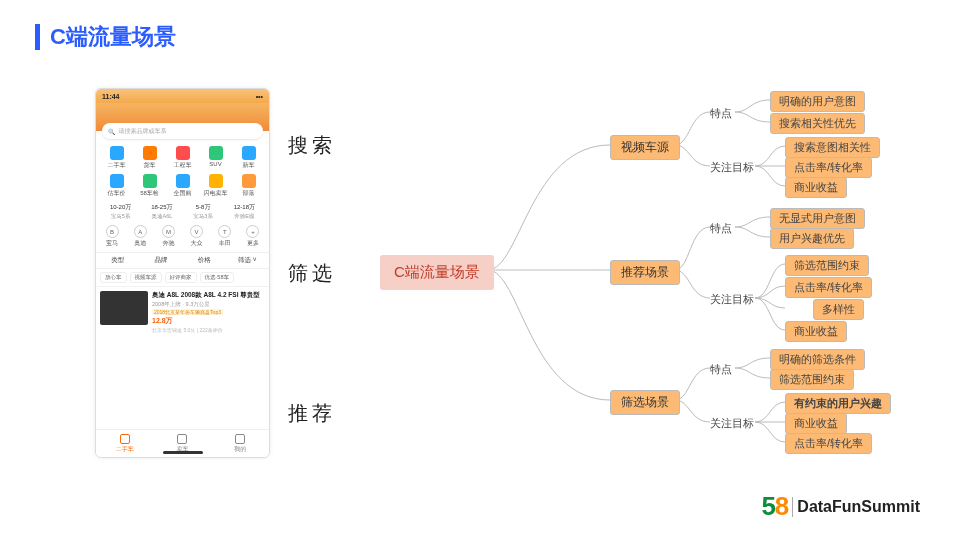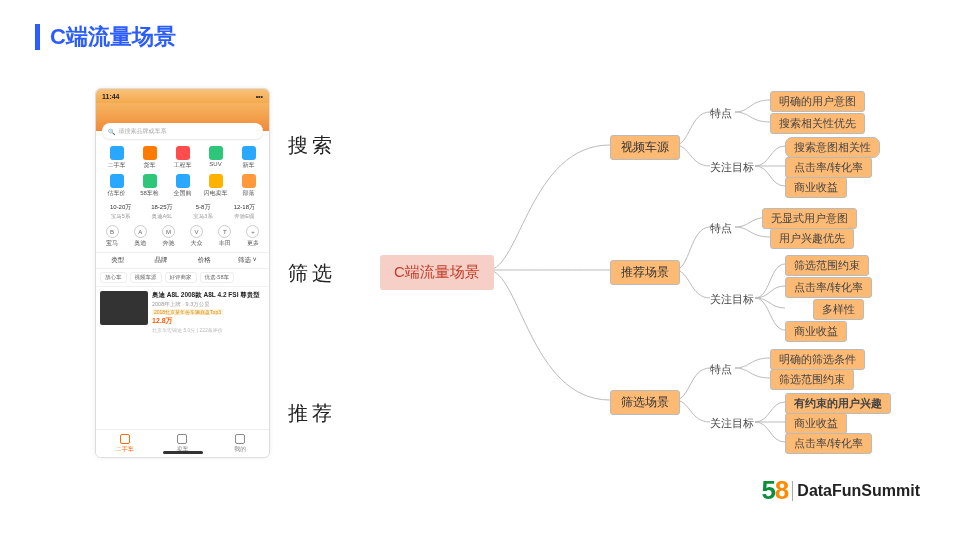--- a/index.html
+++ b/index.html
@@ -78,21 +78,21 @@
   
   .mindmap { position:absolute; left:370px; top:80px; width:580px; height:370px; }
   .mm-node { position:absolute; border:1px solid #bbb; border-radius:3px; background:#fdba74; padding:3px 10px; font-size:12px; color:#333; white-space:nowrap;}
   .mm-root { border:none; background:#f6cfc7; color:#c03e2a; font-size:15px; padding:8px 14px; font-weight:500;}
   .mm-tiny { font-size:11px; color:#444; padding:2px 8px; }
   .mm-label { position:absolute; font-size:11px; color:#444; background:transparent; border:none; padding:0;}
   svg.connectors { position:absolute; left:0; top:0; width:100%; height:100%; pointer-events:none;}
   svg.connectors path { stroke:#bbb; stroke-width:1; fill:none;}
 
   
-  .footer { position:absolute; right:40px; bottom:34px; display:flex; align-items:center; gap:4px; }
+  .footer { position:absolute; right:40px; bottom:18px; display:flex; align-items:center; gap:4px; }
   .footer .logo { font-size:26px; font-weight:800; font-family: Arial, sans-serif; letter-spacing:-1px;}
   .footer .logo .c1{ color:#0a8f3c;}
   .footer .logo .c2{ color:#ff8a00;}
   .footer .sep{ width:1px; height:20px; background:#aaa;}
   .footer .brand{ font-size:16px; font-weight:600; color:#222;}
 </style>
 </head>
 <body>
 
 <div class="slide-title">
@@ -274,28 +274,28 @@
     <path d="M385 342 C400 342 400 362 415 362"></path>
   </svg>
 
   <div class="mm-node mm-root" style="left:10px; top:175px;">C端流量场景</div>
 
   <div class="mm-node" style="left:240px; top:55px;">视频车源</div>
   <div class="mm-label" style="left:340px; top:26px;">特点</div>
   <div class="mm-label" style="left:340px; top:80px;">关注目标</div>
   <div class="mm-node mm-tiny" style="left:400px; top:11px;">明确的用户意图</div>
   <div class="mm-node mm-tiny" style="left:400px; top:33px;">搜索相关性优先</div>
-  <div class="mm-node mm-tiny" style="left:415px; top:57px;border-radius:7px;">搜索意图相关性</div>
+  <div class="mm-node mm-tiny" style="left:415px; top:57px;">搜索意图相关性</div>
   <div class="mm-node mm-tiny" style="left:415px; top:77px;">点击率/转化率</div>
   <div class="mm-node mm-tiny" style="left:415px; top:97px;">商业收益</div>
 
   <div class="mm-node" style="left:240px; top:180px;">推荐场景</div>
   <div class="mm-label" style="left:340px; top:141px;">特点</div>
   <div class="mm-label" style="left:340px; top:212px;">关注目标</div>
-  <div class="mm-node mm-tiny" style="left:392px; top:128px;">无显式用户意图</div>
+  <div class="mm-node mm-tiny" style="left:400px; top:128px;">无显式用户意图</div>
   <div class="mm-node mm-tiny" style="left:400px; top:148px;">用户兴趣优先</div>
   <div class="mm-node mm-tiny" style="left:415px; top:175px;">筛选范围约束</div>
   <div class="mm-node mm-tiny" style="left:415px; top:197px;">点击率/转化率</div>
   <div class="mm-node mm-tiny" style="left:415px; top:219px;margin-left:28px;">多样性</div>
   <div class="mm-node mm-tiny" style="left:415px; top:241px;">商业收益</div>
 
   <div class="mm-node" style="left:240px; top:310px;">筛选场景</div>
   <div class="mm-label" style="left:340px; top:282px;">特点</div>
   <div class="mm-label" style="left:340px; top:336px;">关注目标</div>
   <div class="mm-node mm-tiny" style="left:400px; top:269px;">明确的筛选条件</div>

